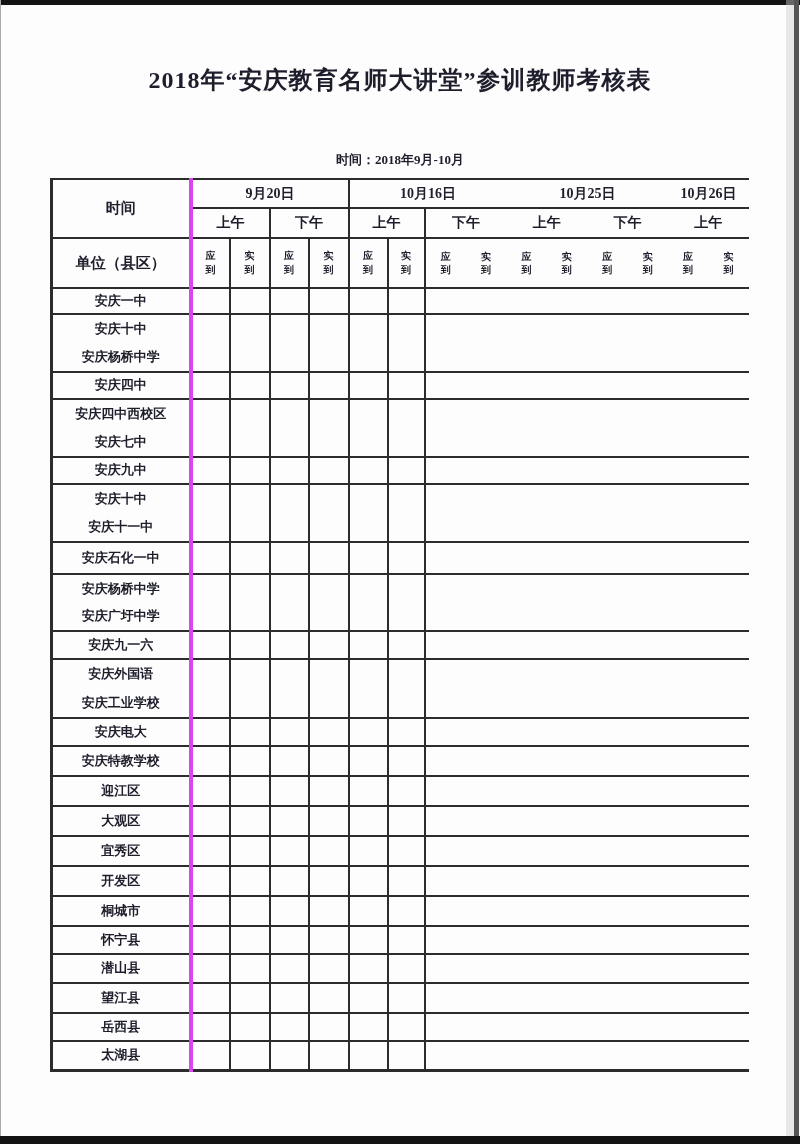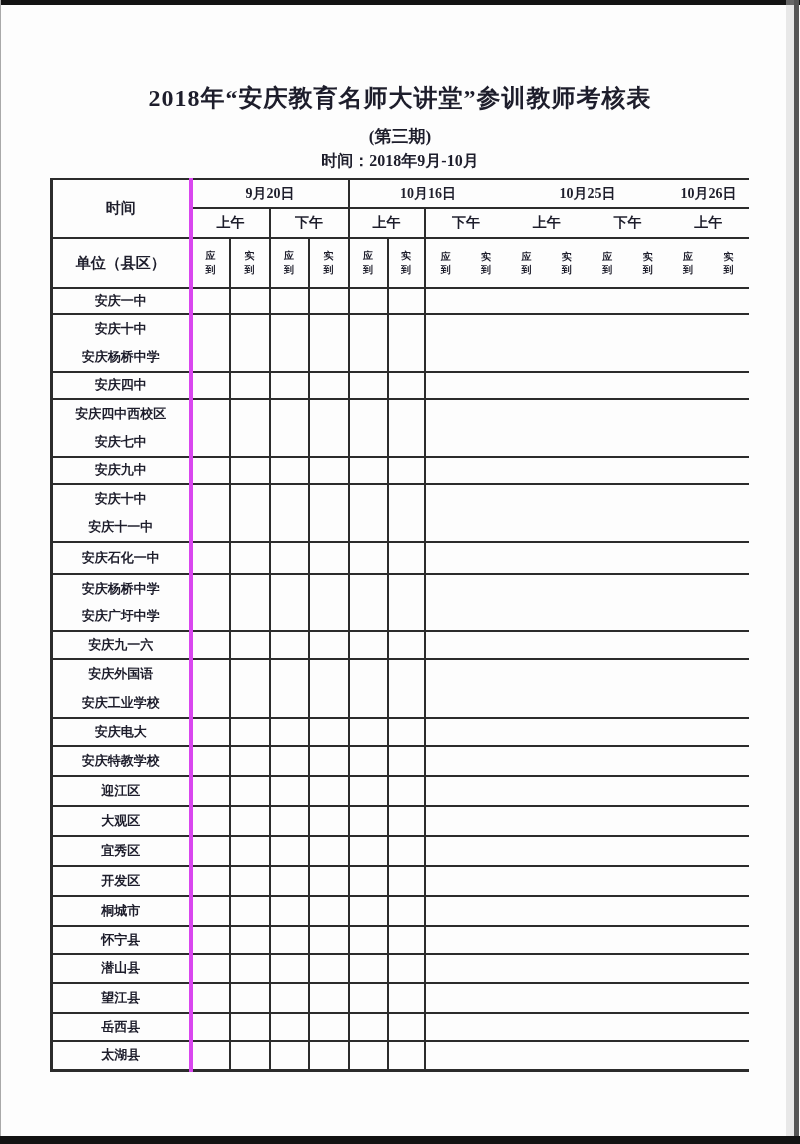--- a/index.html
+++ b/index.html
@@ -11,30 +11,30 @@
   }
   
   .edge-top    { position:absolute; left:0; top:0; width:100%; height:5px; background:#131313; }
   .edge-bottom { position:absolute; left:0; bottom:0; width:100%; height:8px; background:#131313; }
   .edge-right  { position:absolute; top:0; right:1px; width:5px; height:100%; background:#555; }
   .edge-right-soft { position:absolute; top:0; right:6px; width:8px; height:100%; background:#cfcfcf; opacity:.45; }
   .edge-left   { position:absolute; top:0; left:0; width:1px; height:100%; background:#a9a9a9; }
 
   
   .doc-title {
-    position:absolute; top:82px; left:0; width:100%; text-align:center;
+    position:absolute; top:64px; left:0; width:100%; text-align:center;
     font-size:24px; font-weight:bold; letter-spacing:1px; white-space:nowrap;
   }
   .doc-subtitle {
     position:absolute; top:125px; left:0; width:100%; text-align:center;
     font-size:17px; font-weight:bold;
   }
   .doc-time {
     position:absolute; top:151px; left:0; width:100%; text-align:center;
-    font-size:16px; font-weight:bold;
+    font-size:13px; font-weight:bold;
   }
 
   
   table.sheet {
     position:absolute; left:50px; top:178px; width:697px;
     border-collapse:collapse; table-layout:fixed;
     border:3px solid #2c2c2c; border-right:none; border-top-width:2px;
   }
   .sheet th, .sheet td {
     padding:0; margin:0; font-weight:bold; text-align:center; vertical-align:middle;
@@ -71,21 +71,20 @@
 <body>
 
 <div class="page">
   <div class="edge-top"></div>
   <div class="edge-left"></div>
   <div class="edge-right-soft"></div>
   <div class="edge-right"></div>
   <div class="edge-bottom"></div>
 
   <div class="doc-title">2018年“安庆教育名师大讲堂”参训教师考核表</div>
-  <div class="doc-subtitle">(第三期)</div>
   <div class="doc-time">时间：2018年9月-10月</div>
 
   <table class="sheet">
     <colgroup>
       <col style="width:139px">
       <col style="width:39px">
         <col style="width:40px">
         <col style="width:39px">
       <col style="width:40px">
         <col style="width:39px">

